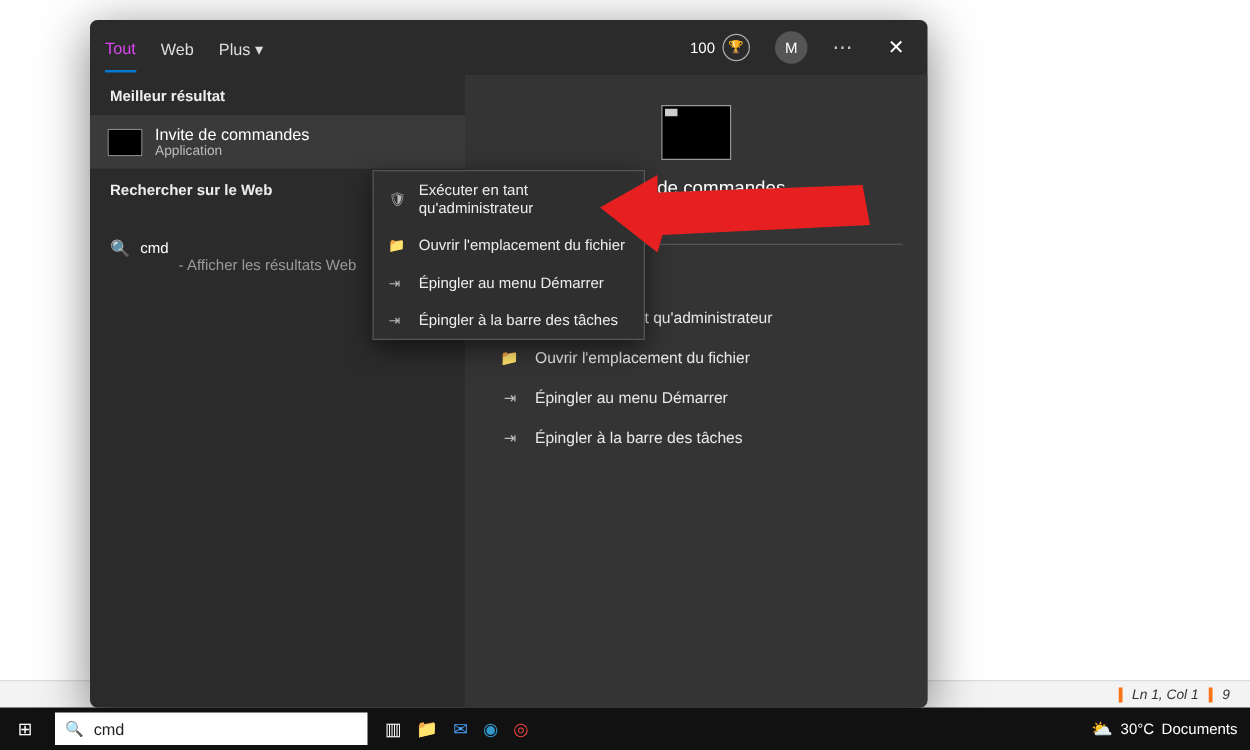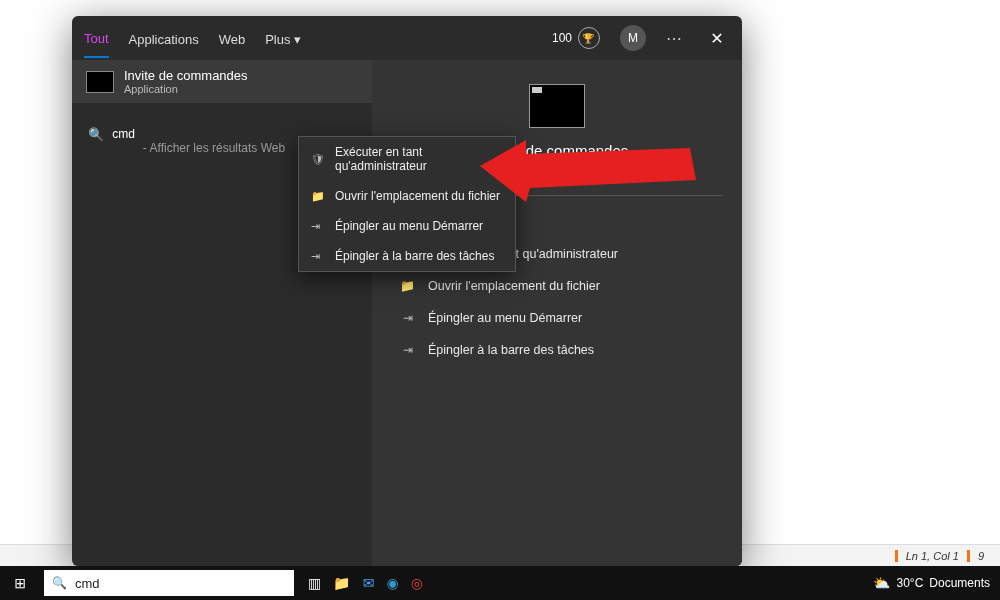--- a/index.html
+++ b/index.html
@@ -68,42 +68,43 @@
 
 <div class="statusbar">
   <span class="sp"></span>
   <span class="seg">Ln 1, Col 1</span>
   <span class="seg">9</span>
 </div>
 
 <div class="panel">
   <div class="tabs">
     <span class="tab active">Tout</span>
-    <span class="tab">Applications</span>
     <span class="tab">Web</span>
     <span class="tab"><span>Plus</span> ▾</span>
     <span class="spacer"></span>
     <span class="rewards">
       <span>100</span>
       <span class="rewards-circle">🏆</span>
     </span>
     <span class="avatar">M</span>
     <span class="dots">⋯</span>
     <span class="close">✕</span>
   </div>
 
   <div class="body">
     <div class="left">
+      <div class="section-h">Meilleur résultat</div>
       <div class="result">
         <div class="thumb"></div>
         <div>
           <div class="t1">Invite de commandes</div>
           <div class="t2">Application</div>
         </div>
       </div>
+      <div class="section-h">Rechercher sur le Web</div>
       <div class="web">
         <span class="mag">🔍</span>
         <span class="q">cmd</span>
         <span class="sub"> - Afficher les résultats Web</span>
       </div>
     </div>
 
     <div class="right">
       <div class="bigthumb"></div>
       <div class="appname">Invite de commandes</div>

